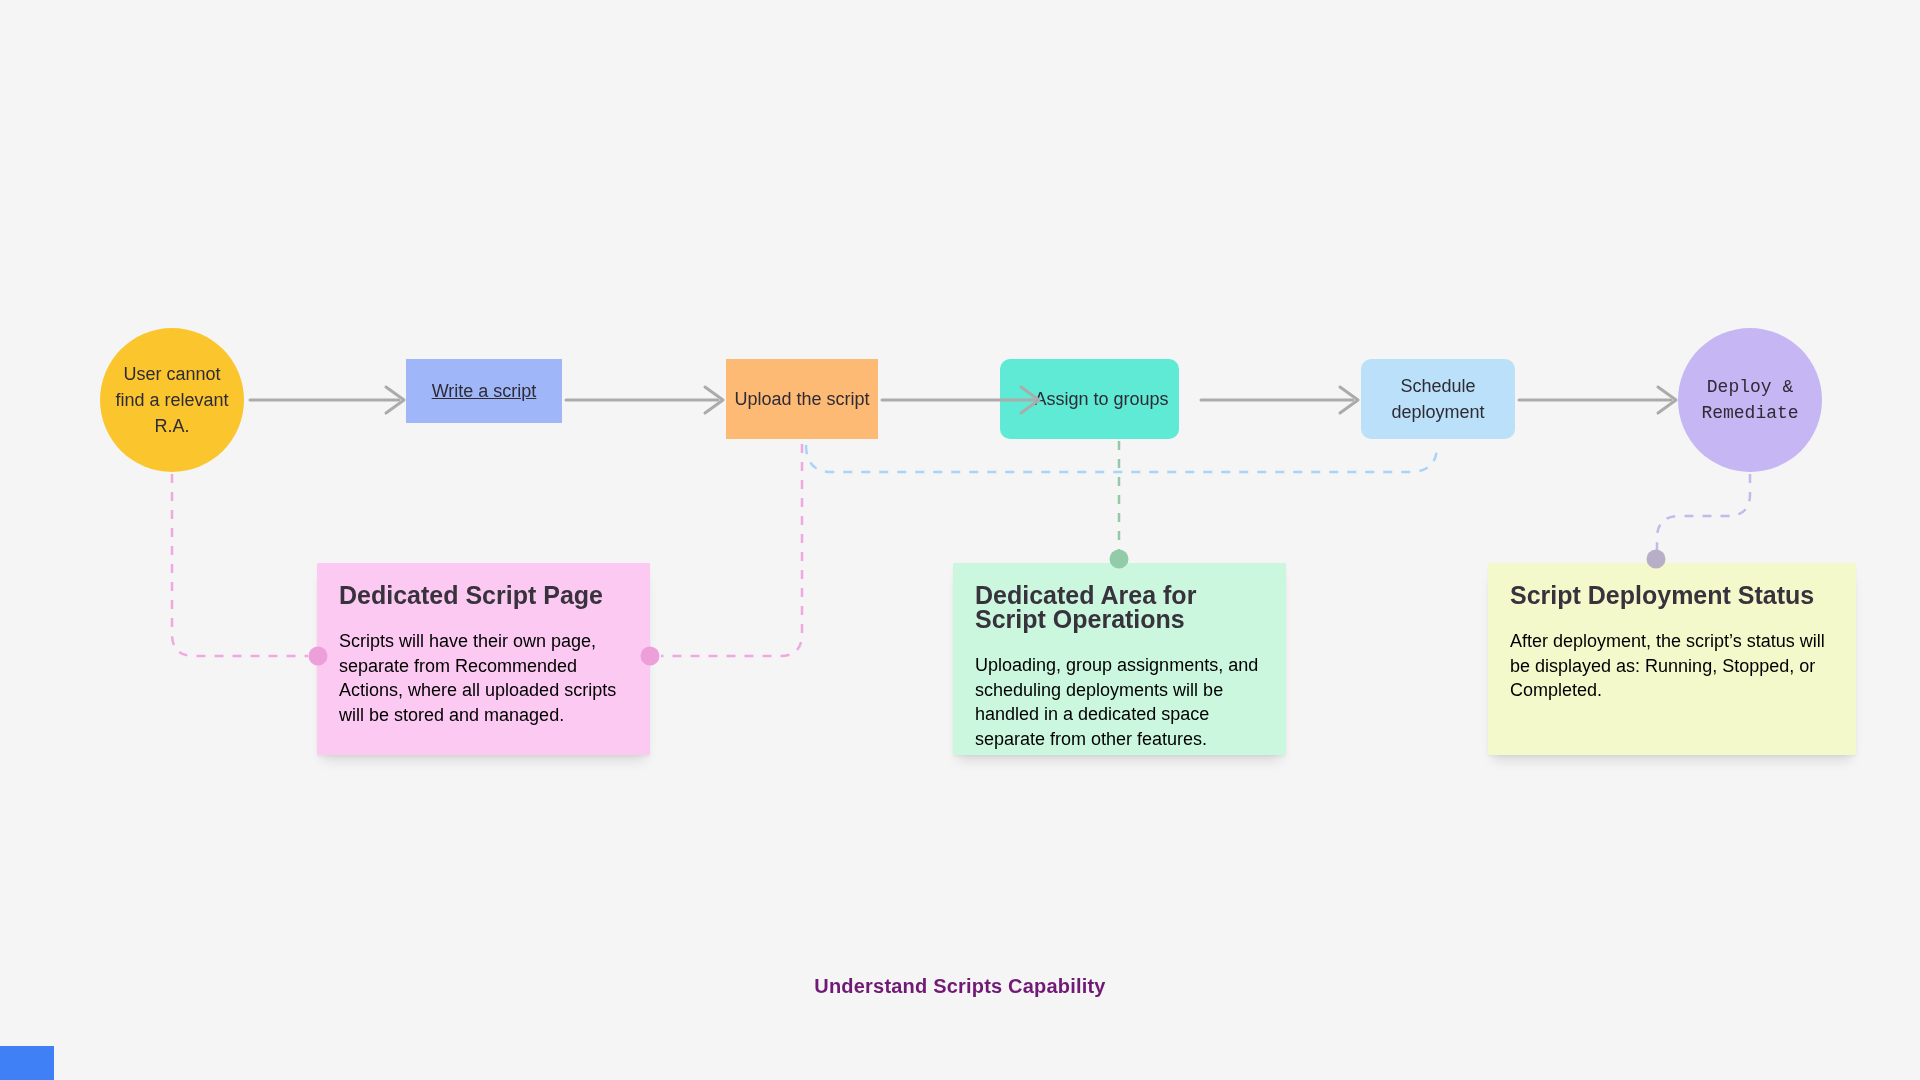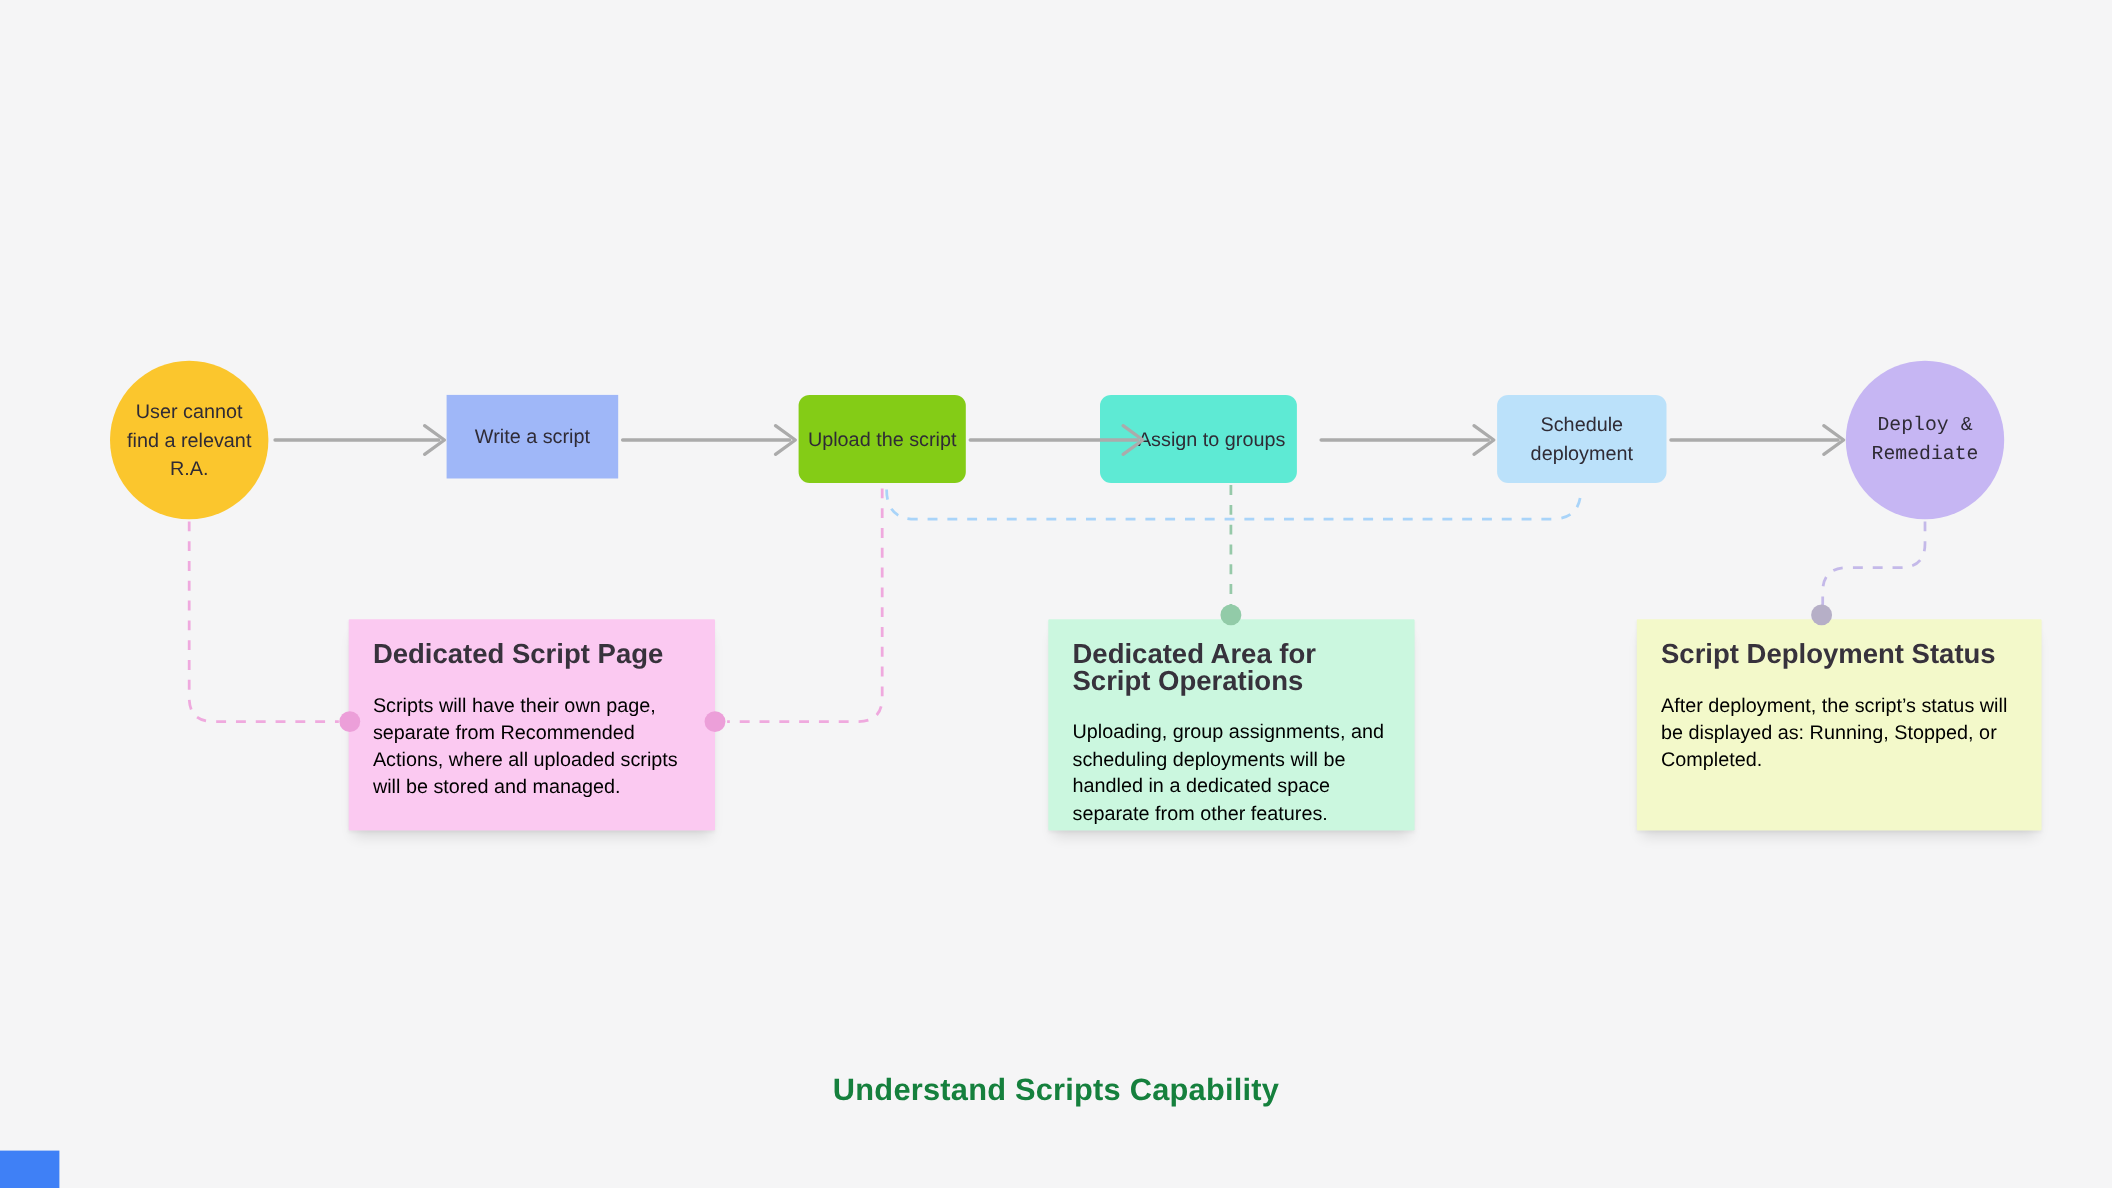--- a/index.html
+++ b/index.html
@@ -11,22 +11,22 @@
   }
   .layer{position:absolute;left:0;top:0;width:1920px;height:1080px;}
   .node{
     position:absolute;display:flex;align-items:center;justify-content:center;
     text-align:center;font-size:18px;line-height:26px;color:#2f2b35;
   }
   .node .lbl{display:block;}
   .circle{border-radius:50%;}
   #node-start{left:100px;top:328px;width:144px;height:144px;background:#fbc62d;}
   #node-start .lbl{width:122px;}
-  #node-write{left:406px;top:359px;width:156px;height:76px;background:#9fb7f8;}
-  #node-upload{left:726px;top:359px;width:152px;height:80px;background:#84cc16;border-radius:10px;}
+  #node-write{left:406px;top:359px;width:156px;height:64px;background:#9fb7f8;text-decoration:underline;}
+  #node-upload{left:726px;top:359px;width:152px;height:80px;background:#fdba74;border-radius:0;}
   #node-assign{left:1000px;top:359px;width:155px;height:80px;background:#5eead4;border-radius:10px;padding-left:24px;}
   #node-schedule{left:1361px;top:359px;width:154px;height:80px;background:#bbe1fa;border-radius:10px;}
   #node-schedule .lbl{width:110px;}
   #node-end{left:1678px;top:328px;width:144px;height:144px;background:#c6b6f3;}
   #node-end .lbl{width:112px;font-family:Liberation Mono, monospace;}
   .note{
     position:absolute;top:563px;width:333px;height:192px;box-sizing:border-box;
     padding:20px 22px;border-radius:1px;
     box-shadow:0 10px 12px -5px rgba(0,0,0,0.12), 0 2px 3px rgba(0,0,0,0.04);
   }
@@ -34,21 +34,21 @@
     margin:0 0 22px 0;font-size:25px;line-height:24px;font-weight:700;color:#37323c;
   }
   .note p{
     margin:0;font-size:18px;line-height:24.5px;color:#000000;
   }
   #note-pink{left:317px;background:#fbc9f1;}
   #note-green{left:953px;background:#cbf7df;}
   #note-yellow{left:1488px;width:368px;background:#f3f9ca;}
   .caption{
     position:absolute;left:0;top:975px;width:1920px;text-align:center;
-    font-size:28px;font-weight:700;color:#15803d;letter-spacing:0.2px;
+    font-size:20px;font-weight:700;color:#701a75;letter-spacing:0.2px;
   }
   .corner-fragment{
     position:absolute;left:0;top:1046px;width:54px;height:34px;background:#3f80f6;
   }
 </style>
 </head>
 <body>
 
 <div class="canvas">
 

